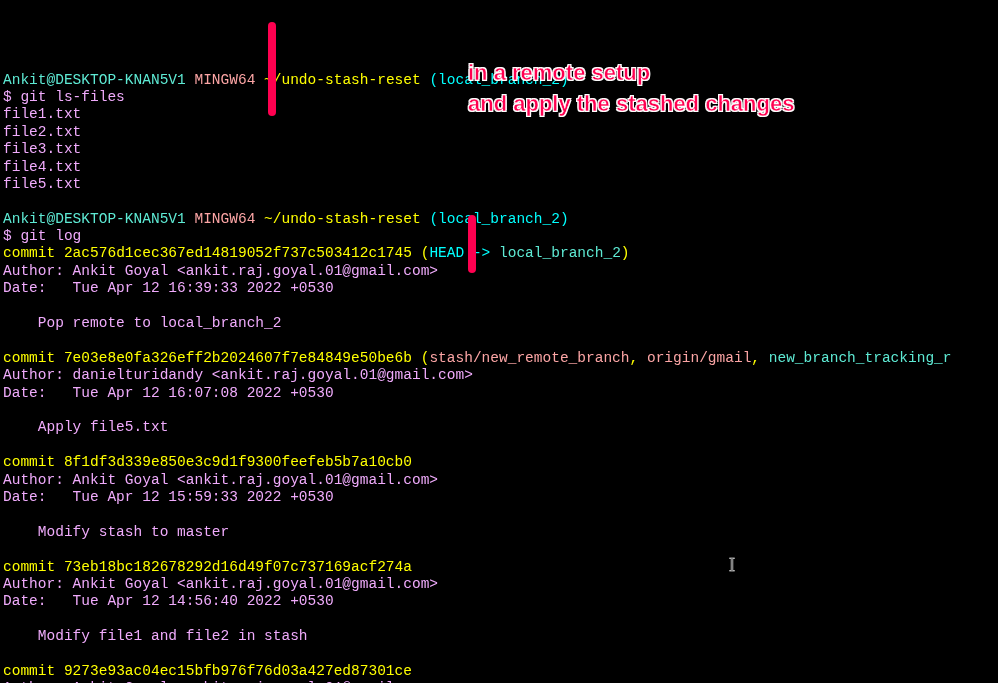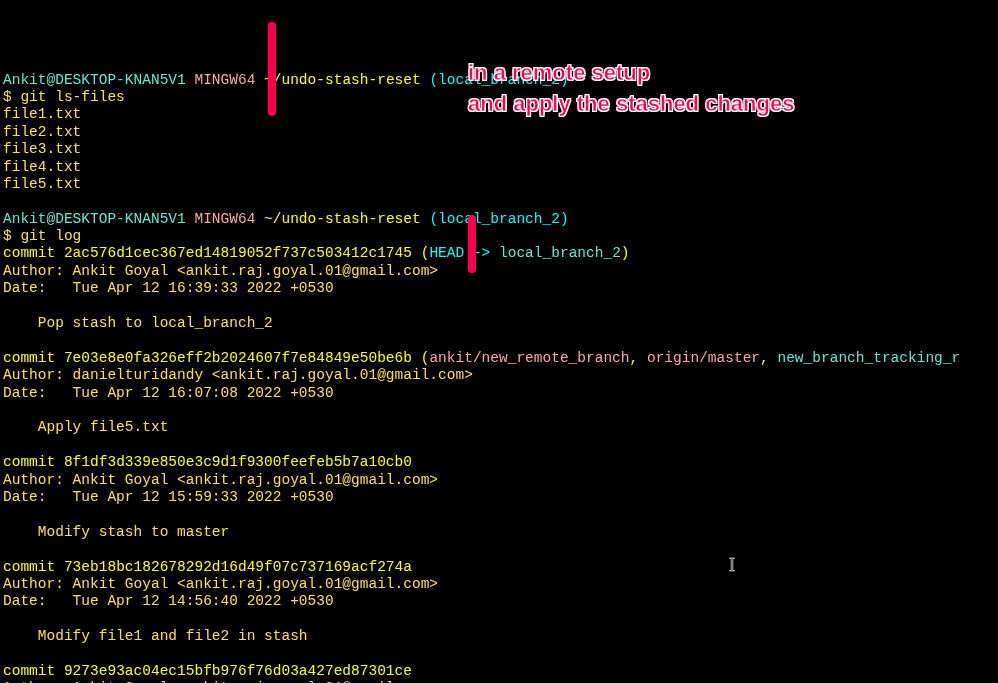--- a/index.html
+++ b/index.html
@@ -13,21 +13,21 @@
       width: 998px;
       height: 683px;
       overflow: hidden;
       position: relative;
       padding: 2px 3px;
     }
     .green { color: #5eead4; }
     .magenta { color: #fca5a5; }
     .yellow { color: #ffff00; }
     .cyan { color: #00ffff; margin-top: 16px; }
-    .white { color: #fde047; }
+    .white { color: #f0abfc; }
     .annotation {
       position: absolute;
       color: #ff0050;
       font-family: Arial, sans-serif;
       font-weight: bold;
       font-size: 22px;
       white-space: normal;
       line-height: 1.4;
       -webkit-text-stroke: 0.5px #ffffff;
       text-shadow: 
@@ -69,23 +69,23 @@
 <span class="white">file3.txt</span>
 <span class="white">file4.txt</span>
 <span class="white">file5.txt</span>
 <span></span>
 <span><span class="green">Ankit@DESKTOP-KNAN5V1</span> <span class="magenta">MINGW64</span> <span class="yellow">~/undo-stash-reset</span> <span class="cyan">(local_branch_2)</span></span>
 <span class="white">$ git log</span>
 <span><span class="yellow">commit </span><span class="yellow">2ac576d1cec367ed14819052f737c503412c1745</span><span class="yellow"> (</span><span class="cyan">HEAD -&gt; </span><span class="green">local_branch_2</span><span class="yellow">)</span></span>
 <span class="white">Author: Ankit Goyal &lt;ankit.raj.goyal.01@gmail.com&gt;</span>
 <span class="white">Date:   Tue Apr 12 16:39:33 2022 +0530</span>
 <span></span>
-<span class="white">    Pop stash to local_branch_2</span>
+<span class="white">    Pop remote to local_branch_2</span>
 <span></span>
-<span><span class="yellow">commit </span><span class="yellow">7e03e8e0fa326eff2b2024607f7e84849e50be6b</span><span class="yellow"> (</span><span class="magenta">ankit/new_remote_branch</span><span class="yellow">, </span><span class="magenta">origin/master</span><span class="yellow">, </span><span class="green">new_branch_tracking_r</span></span>
+<span><span class="yellow">commit </span><span class="yellow">7e03e8e0fa326eff2b2024607f7e84849e50be6b</span><span class="yellow"> (</span><span class="magenta">stash/new_remote_branch</span><span class="yellow">, </span><span class="magenta">origin/gmail</span><span class="yellow">, </span><span class="green">new_branch_tracking_r</span></span>
 <span class="white">Author: danielturidandy &lt;ankit.raj.goyal.01@gmail.com&gt;</span>
 <span class="white">Date:   Tue Apr 12 16:07:08 2022 +0530</span>
 <span></span>
 <span class="white">    Apply file5.txt</span>
 <span></span>
 <span><span class="yellow">commit </span><span class="yellow">8f1df3d339e850e3c9d1f9300feefeb5b7a10cb0</span></span>
 <span class="white">Author: Ankit Goyal &lt;ankit.raj.goyal.01@gmail.com&gt;</span>
 <span class="white">Date:   Tue Apr 12 15:59:33 2022 +0530</span>
 <span></span>
 <span class="white">    Modify stash to master</span>

